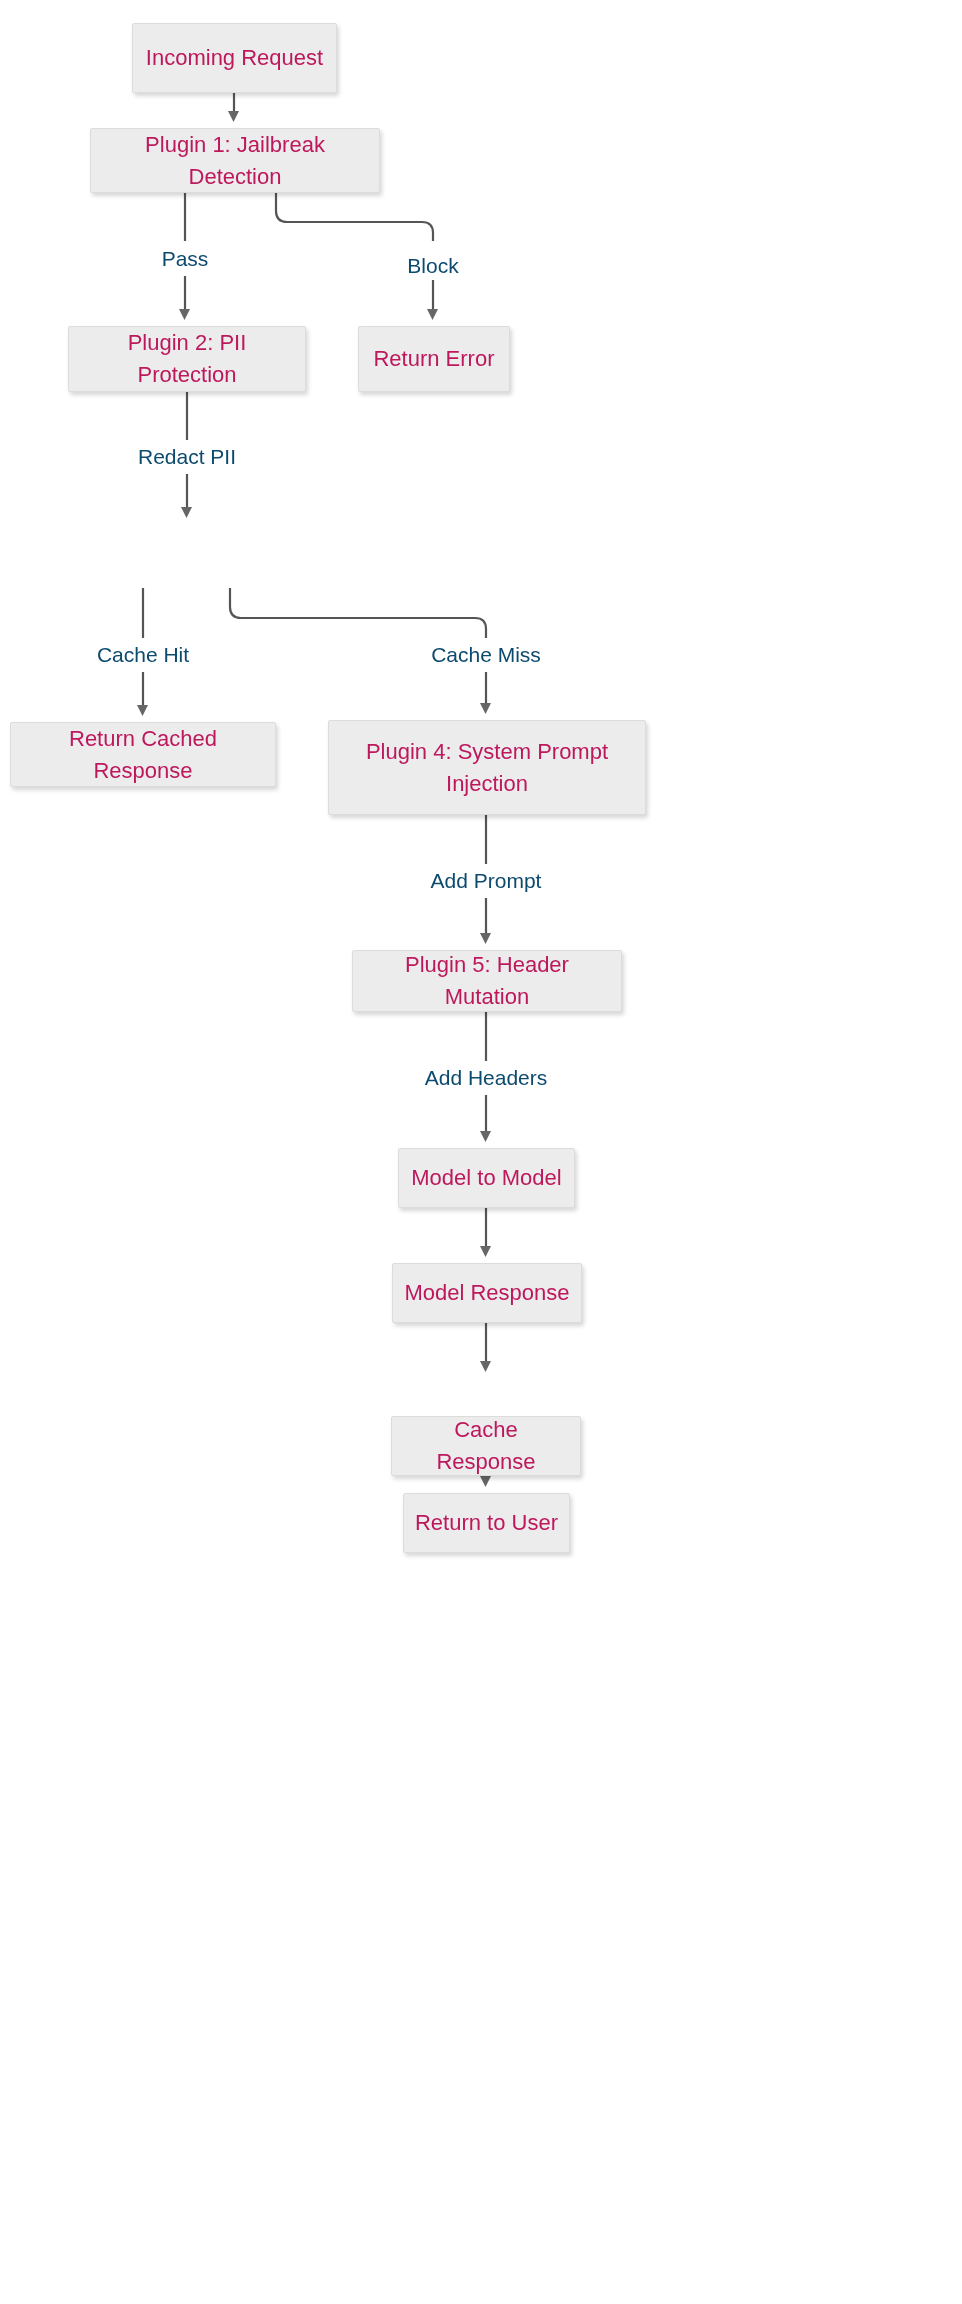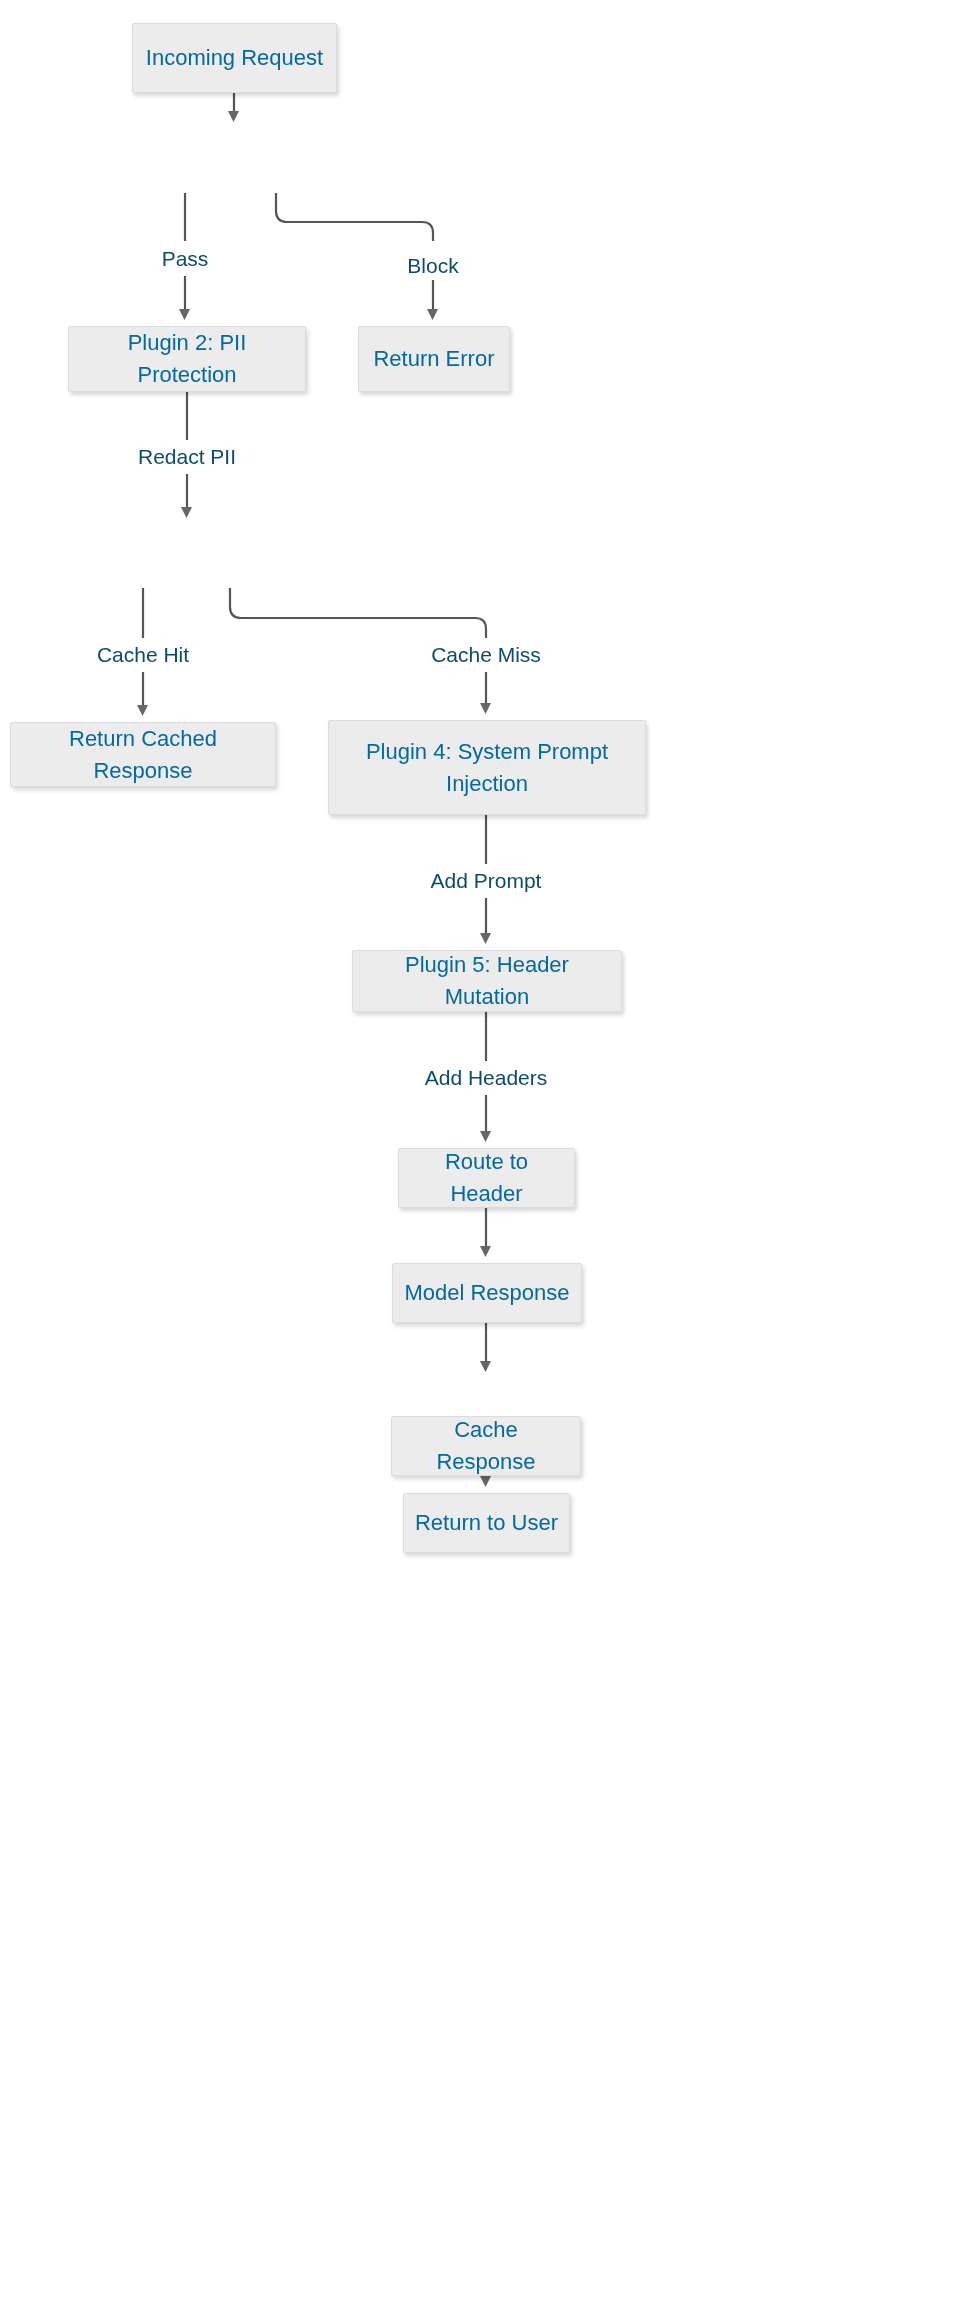--- a/index.html
+++ b/index.html
@@ -28,21 +28,21 @@
     position: absolute;
     box-sizing: border-box;
     background: #ececec;
     border: 1px solid #dcdcdc;
     border-radius: 2px;
     box-shadow: 2px 3px 4px rgba(0,0,0,0.16);
     display: flex;
     align-items: center;
     justify-content: center;
     text-align: center;
-    color: #0369a1;
+    color: #be185d;
     font-size: 22px;
     line-height: 32px;
     font-family: "Liberation Sans", sans-serif;
     padding: 4px 10px;
     white-space: pre-line;
   }
   .edge-label {
     position: absolute;
     transform: translate(-50%, -50%);
     background: #ffffff;
@@ -91,34 +91,35 @@
 
     <path d="M486,1208 L486,1251" fill="none" stroke="#555555" stroke-width="2.2" marker-end="url(#arrow)"></path>
 
     <path d="M486,1323 L486,1366" fill="none" stroke="#555555" stroke-width="2.2" marker-end="url(#arrow)"></path>
 
     <path d="M486,1438 L486,1481" fill="none" stroke="#555555" stroke-width="2.2" marker-end="url(#arrow)"></path>
   </svg>
 
   <div class="node" style="left:132px; top:23px;  width:205px; height:70px;">Incoming Request</div>
 
+  <div class="node" style="left:90px;  top:128px; width:290px; height:65px;">Plugin 1: Jailbreak Detection</div>
 
   <div class="node" style="left:68px;  top:326px; width:238px; height:66px;">Plugin 2: PII Protection</div>
 
   <div class="node" style="left:358px; top:326px; width:152px; height:66px;">Return Error</div>
 
 
   <div class="node" style="left:10px;  top:722px; width:266px; height:65px;">Return Cached Response</div>
 
   <div class="node" style="left:328px; top:720px; width:318px; height:95px;">Plugin 4: System Prompt
 Injection</div>
 
   <div class="node" style="left:352px; top:950px; width:270px; height:62px;">Plugin 5: Header Mutation</div>
 
-  <div class="node" style="left:398px; top:1148px; width:177px; height:60px;">Route to Header</div>
+  <div class="node" style="left:398px; top:1148px; width:177px; height:60px;">Model to Model</div>
 
   <div class="node" style="left:392px; top:1263px; width:190px; height:60px;">Model Response</div>
 
   <div class="node" style="left:391px; top:1416px; width:190px; height:60px;">Cache Response</div>
 
   <div class="node" style="left:403px; top:1493px; width:167px; height:60px;">Return to User</div>
 
   <div class="edge-label" style="left:185px; top:259px;">Pass</div>
 
   <div class="edge-label" style="left:433px; top:259px;margin-top:7px;">Block</div>

